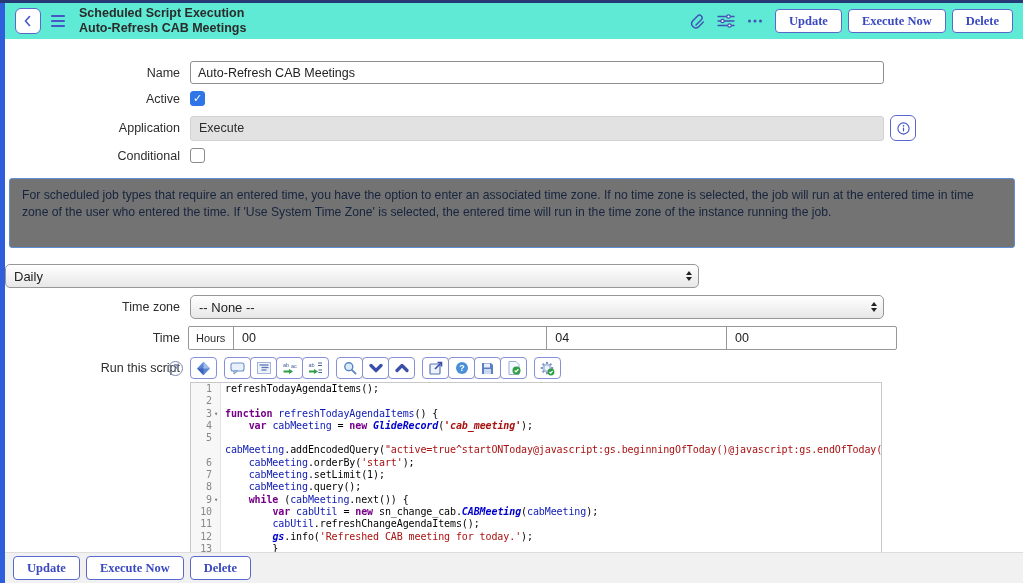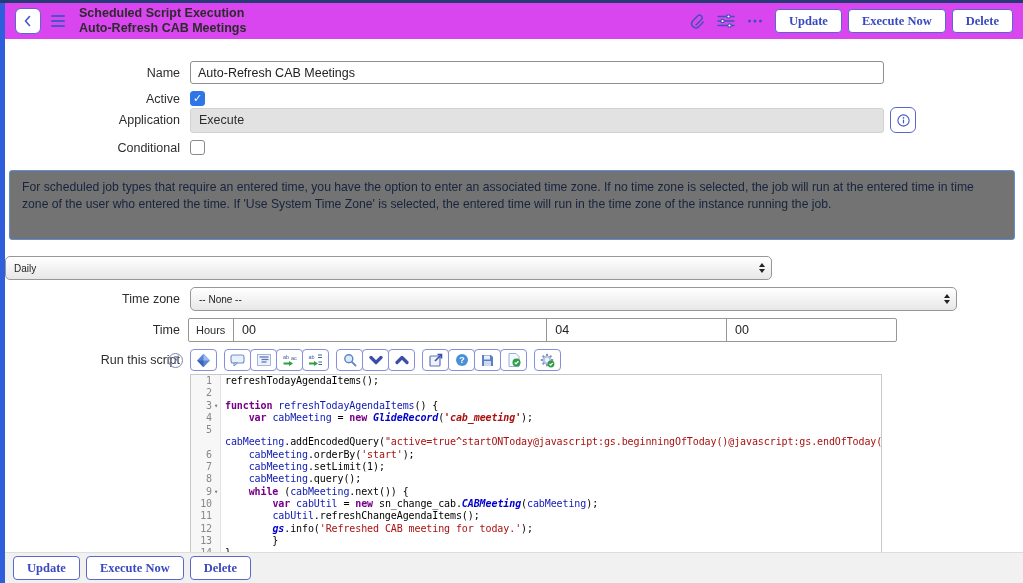--- a/index.html
+++ b/index.html
@@ -5,21 +5,21 @@
   html,body{margin:0;padding:0;}
   body{
     width:1023px;height:583px;position:relative;overflow:hidden;
     background:#ffffff;box-sizing:border-box;border-top:3px solid #283a75;
     font-family:"Liberation Sans",sans-serif;color:#2d2d2d;
   }
   .left-edge{position:absolute;left:0;top:0;bottom:0;width:5px;background:#2f5edd;}
   .page{margin-left:5px;height:100%;box-sizing:border-box;}
 
   
-  .hdr{height:36px;background:#d946ef;display:flex;align-items:center;padding:0 10px;gap:10px;}
+  .hdr{height:36px;background:#5eead4;display:flex;align-items:center;padding:0 10px;gap:10px;}
   .icon-btn{width:26px;height:26px;border:1px solid #5a68cc;border-radius:6px;background:#fff;
     display:flex;align-items:center;justify-content:center;cursor:pointer;box-sizing:border-box;flex:0 0 auto;}
   .burger{display:flex;flex-direction:column;gap:3px;cursor:pointer;flex:0 0 auto;}
   .burger i{display:block;width:14px;height:2px;background:#4656c6;border-radius:1px;}
   .hdr-title{font-size:12.5px;font-weight:bold;line-height:15px;color:#2b2b2b;margin-left:4px;}
   .hdr-right{margin-left:auto;display:flex;align-items:center;gap:12px;}
   .btn{border:1px solid #5a68cc;border-radius:4px;background:#fff;color:#3a49c0;
     font-family:Liberation Serif, serif;font-size:12.5px;font-weight:bold;
     padding:4px 13px;cursor:pointer;line-height:14px;}
   .btn-row{display:flex;gap:6px;}
@@ -36,23 +36,23 @@
   .checkbox.checked::after{content:"✓";}
   .readonly-field{width:694px;height:25px;background:#e2e2e2;border:1px solid #d2d2d2;border-radius:3px;
     box-sizing:border-box;display:flex;align-items:center;padding:0 8px;font-size:12.5px;color:#2d2d2d;}
   .info-btn{margin-left:6px;}
 
   
   .msg{margin:15px 8px 16px 4px;background:#737373;border:1px solid #5e8fd6;border-radius:3px;
     padding:8px 12px;height:52px;box-sizing:content-box;font-size:12.2px;line-height:1.4;color:#16243d;}
 
   
-  .sel{width:767px;height:24px;border:1px solid #979797;border-radius:5px;box-sizing:border-box;
+  .sel{width:694px;height:24px;border:1px solid #979797;border-radius:5px;box-sizing:border-box;
     background:linear-gradient(#ffffff,#e7e7e7);display:flex;align-items:center;padding:0 6px 0 8px;
-    font-size:10px;color:#222;cursor:pointer;}
+    font-size:13px;color:#222;cursor:pointer;}
   .sel-val{flex:1;}
   .spin{display:flex;flex-direction:column;align-items:center;gap:2px;}
   .spin::before{content:"";width:0;height:0;border:3.5px solid transparent;border-bottom:4.5px solid #222;border-top:none;}
   .spin::after{content:"";width:0;height:0;border:3.5px solid transparent;border-top:4.5px solid #222;border-bottom:none;}
 
   
   .time-box{width:709px;height:24px;border:1px solid #979797;border-radius:2px;box-sizing:border-box;
     display:flex;align-items:stretch;background:#fff;margin-left:-2px;}
   .time-unit{width:45px;display:flex;align-items:center;padding-left:7px;font-size:11px;
     border-right:1px solid #979797;box-sizing:border-box;flex:0 0 auto;}
@@ -145,21 +145,21 @@
     </div>
   </div>
 
   <div class="main">
 
     <div class="frow">
       <div class="flabel">Name</div>
       <input class="txt-input" type="text" value="Auto-Refresh CAB Meetings" style="">
     </div>
 
-    <div class="frow" style="margin-bottom:1px;">
+    <div class="frow" style="margin-bottom:9px;">
       <div class="flabel">Active</div>
       <div class="checkbox checked"></div>
     </div>
 
     <div class="frow">
       <div class="flabel">Application</div>
       <div class="readonly-field">Execute</div>
       <div class="icon-btn info-btn">
         <svg width="13" height="13" viewBox="0 0 13 13">
           <circle cx="6.5" cy="6.5" r="5.6" fill="none" stroke="#4656c6" stroke-width="1.1"></circle>

